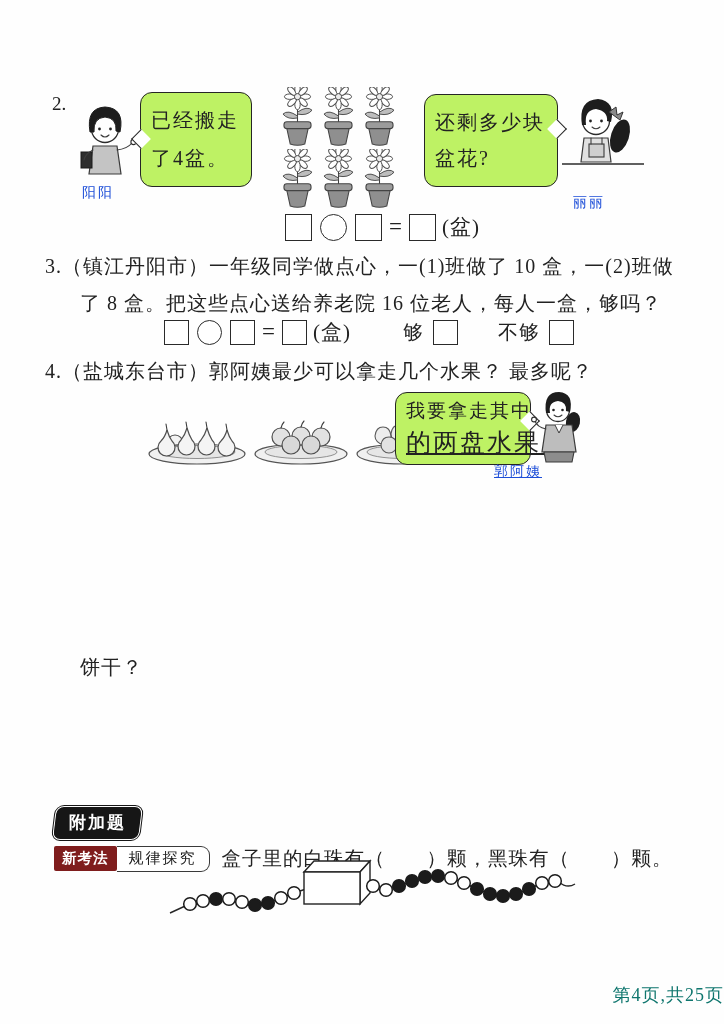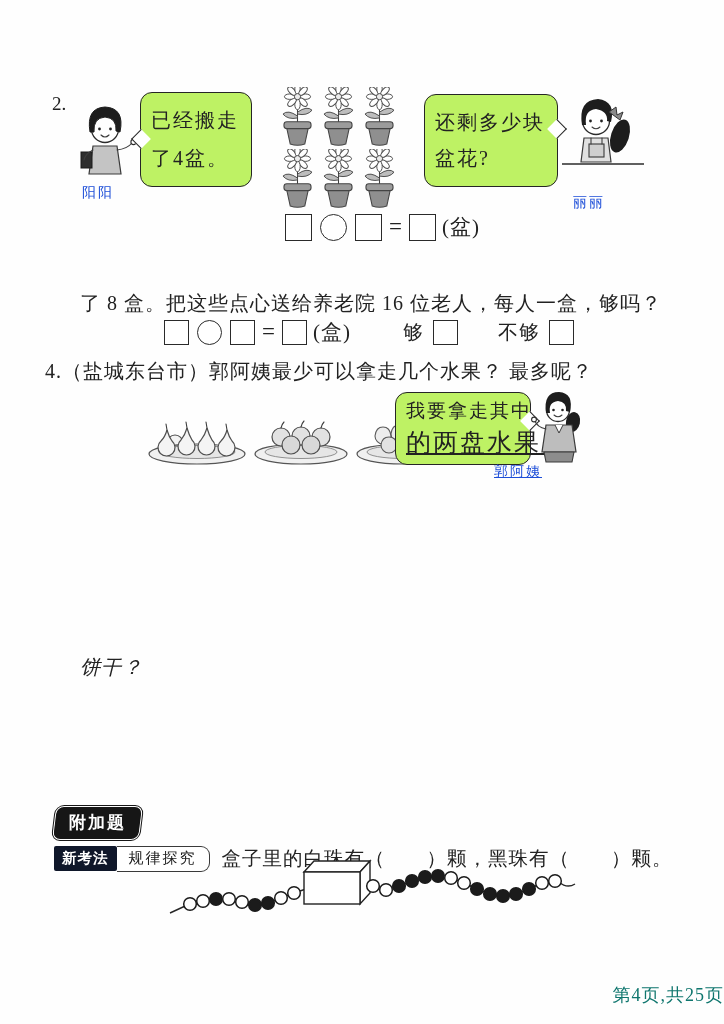--- a/index.html
+++ b/index.html
@@ -29,21 +29,21 @@
   .gap60{width:52px;} .gap40{width:36px;}
   
   #pots{display:grid;grid-template-columns:repeat(3,41px);grid-row-gap:2px;}
   
   .badge-fujiati{display:inline-block;background:#161616;color:#fff;
       font-family:"Liberation Sans","DejaVu Sans",sans-serif;font-weight:bold;font-size:17px;
       letter-spacing:2px;padding:4px 14px 5px 14px;border-radius:8px;border:1.5px solid #fff;
       outline:1.5px solid #161616;transform:skewX(-7deg);}
   .badge-fujiati span{display:inline-block;transform:skewX(7deg);}
   .tagrow{display:flex;align-items:center;}
-  .tag-solid{background:#0f172a;color:#fff;font-family:Liberation Sans, sans-serif;
+  .tag-solid{background:#7f1d1d;color:#fff;font-family:Liberation Sans, sans-serif;
       font-weight:bold;font-size:14.5px;padding:3px 8px;border-radius:2px;letter-spacing:1px;}
   .tag-outline{border:1.3px solid #3a3a3a;border-left:none;color:#222;font-size:15px;
       padding:2.5px 12px;border-radius:0 9px 9px 0;letter-spacing:2px;background:#fff;}
   .bonus-text{font-size:19.5px;letter-spacing:1px;margin-left:12px;white-space:nowrap;color:#222;}
   #footer{width:100%;text-align:right;font-size:18px;color:#0f766e;letter-spacing:1px;}
   svg .ln{stroke:#3d3d3d;stroke-width:1.1;fill:none;stroke-linecap:round;}
 </style>
 </head>
 <body>
 
@@ -209,20 +209,21 @@
     <circle cx="45.5" cy="29" r="1.4" fill="#222"></circle>
     <path d="M36,35 q4,3.5 8,0" class="ln"></path>
     <path d="M28,46 L52,46 L55,70 L25,70 Z" fill="#e0e0e0" stroke="#3a3a3a" stroke-width="1.2"></path>
     <rect x="33" y="52" width="15" height="13" fill="#cfcfcf" stroke="#3a3a3a" stroke-width="1.1"></rect>
     <line x1="35" y1="46" x2="35" y2="52" class="ln"></line>
     <line x1="46" y1="46" x2="46" y2="52" class="ln"></line>
     <line x1="6" y1="72" x2="88" y2="72" stroke="#2b2b2b" stroke-width="1.5"></line>
   </svg>
   <div class="abs figlabel" style="left:573px;top:194px;">丽丽</div>
 
+  <div class="abs qtext" style="left:45px;top:253px;">3.（镇江丹阳市）一年级同学做点心，一(1)班做了 10 盒，一(2)班做</div>
   <div class="abs qtext" style="left:80px;top:290px;">了 8 盒。把这些点心送给养老院 16 位老人，每人一盒，够吗？</div>
 
   <div class="abs eqrow" style="left:160px;top:318px;">
     <div class="eq-sq small"></div>
     <div class="eq-circ" style="width:23px;height:23px;"></div>
     <div class="eq-sq small"></div>
     <div class="eq-eq">=</div>
     <div class="eq-sq small"></div>
     <div class="eq-unit">(盒)</div>
     <div class="gap60"></div>
@@ -301,21 +302,21 @@
     <circle cx="34.5" cy="22" r="1.3" fill="#222"></circle>
     <path d="M26,27 q4,3.5 8,0" class="ln"></path>
     <path d="M18,37 L44,37 L48,64 L14,64 Z" fill="#bdbdbd" stroke="#3a3a3a" stroke-width="1.2"></path>
     <path d="M27,37 L31,45 L35,37" fill="#fff" stroke="#3a3a3a" stroke-width="1"></path>
     <path d="M18,41 Q9,39 7,33" class="ln"></path>
     <circle cx="6" cy="31.5" r="2.4" fill="#fff" stroke="#2b2b2b" stroke-width="1.1"></circle>
     <path d="M16,64 L46,64 L44,74 L18,74 Z" fill="#8d8d8d" stroke="#3a3a3a" stroke-width="1.1"></path>
   </svg>
   <div class="abs figlabel" style="left:494px;top:463px;text-decoration:underline;">郭阿姨</div>
 
-  <div class="abs qtext" style="left:80px;top:654px;font-style:italic;">饼干？</div>
+  <div class="abs qtext" style="left:80px;top:654px;">饼干？</div>
 
   <div class="abs" style="left:54px;top:806px;">
     <div class="badge-fujiati"><span>附加题</span></div>
   </div>
 
   <div class="abs tagrow" style="left:54px;top:845px;">
     <div class="tag-solid">新考法</div>
     <div class="tag-outline">规律探究</div>
     <div class="bonus-text">盒子里的白珠有（　　）颗，黑珠有（　　）颗。</div>
   </div>

